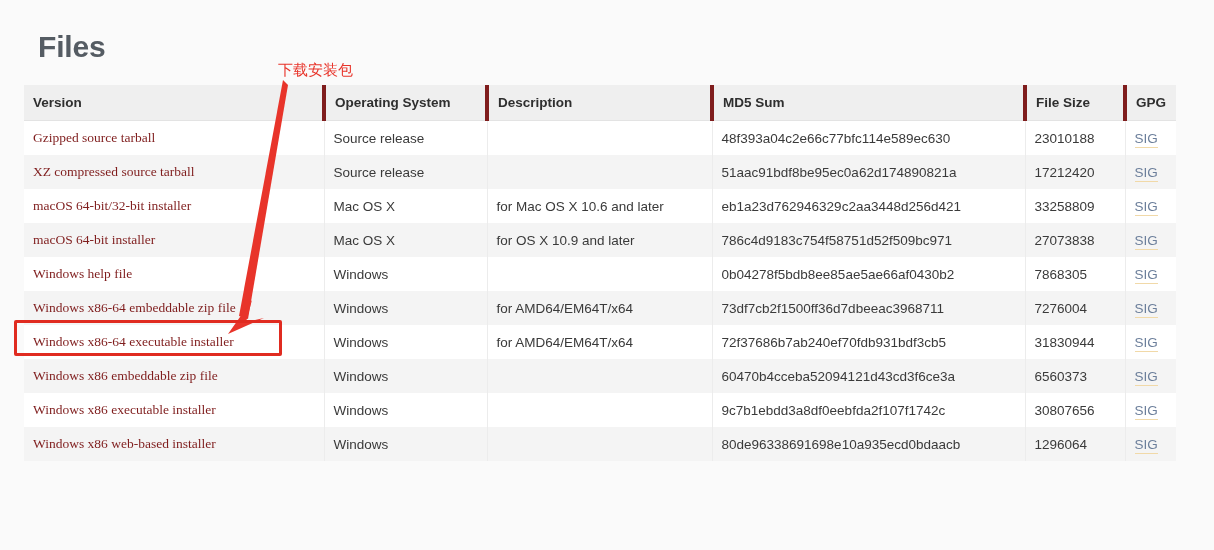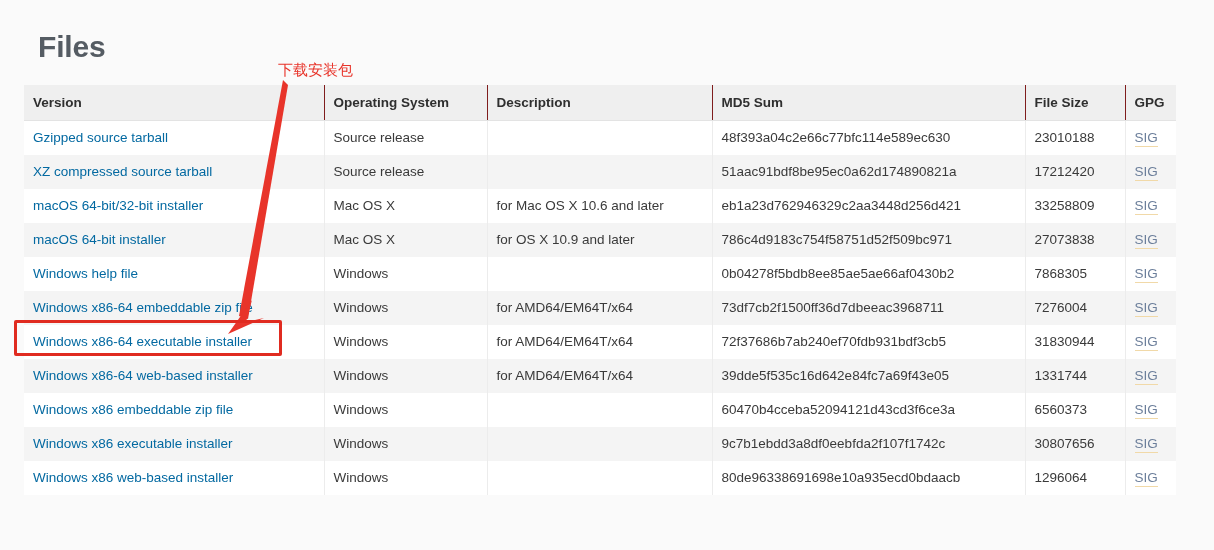--- a/index.html
+++ b/index.html
@@ -52,21 +52,21 @@
     table-layout: fixed;
   }
   table.files thead th {
     background: #efefef;
     text-align: left;
     font-weight: bold;
     font-size: 13.5px;
     color: #2f2f2f;
     padding: 10px 9px 10px 9px;
     height: 33px;
-    border-right: 1px solid #7f1d1d;
+    border-right: 4px solid #7f1d1d;
     border-bottom: 1px solid #e3e3e3;
     vertical-align: middle;
     white-space: nowrap;
   }
   table.files thead th:last-child { border-right: none; }
 
   table.files tbody td {
     padding: 9px 9px 9px 9px;
     height: 34px;
     vertical-align: middle;
@@ -83,25 +83,26 @@
 
   
   col.c-version  { width: 300px; }
   col.c-os       { width: 163px; }
   col.c-desc     { width: 225px; }
   col.c-md5      { width: 313px; }
   col.c-size     { width: 100px; }
   col.c-gpg      { width: 51px; }
 
   a.flink {
-    color: #0369a1;
+    color: #7f1d1d;
     text-decoration: none;
     border-bottom: 1px solid #f1d9a8;
     padding-bottom: 13px;
     cursor: pointer;
+    font-family: Liberation Serif, serif;
   }
 
   a.sig {
     color: #6c7f9b;
     text-decoration: none;
     border-bottom: 1px solid #f1d9a8;
     padding-bottom: 1px;
     cursor: pointer;
     margin-top: 13px;
   }
@@ -217,28 +218,20 @@
           </tr>
           <tr>
             <td><a class="flink">Windows x86-64 executable installer</a></td>
             <td>Windows</td>
             <td>for AMD64/EM64T/x64</td>
             <td>72f37686b7ab240ef70fdb931bdf3cb5</td>
             <td>31830944</td>
             <td><a class="sig">SIG</a></td>
           </tr>
           <tr>
-            <td><a class="flink">Windows x86-64 web-based installer</a></td>
-            <td>Windows</td>
-            <td>for AMD64/EM64T/x64</td>
-            <td>39dde5f535c16d642e84fc7a69f43e05</td>
-            <td>1331744</td>
-            <td><a class="sig">SIG</a></td>
-          </tr>
-          <tr>
             <td><a class="flink">Windows x86 embeddable zip file</a></td>
             <td>Windows</td>
             <td></td>
             <td>60470b4cceba52094121d43cd3f6ce3a</td>
             <td>6560373</td>
             <td><a class="sig">SIG</a></td>
           </tr>
           <tr>
             <td><a class="flink">Windows x86 executable installer</a></td>
             <td>Windows</td>

